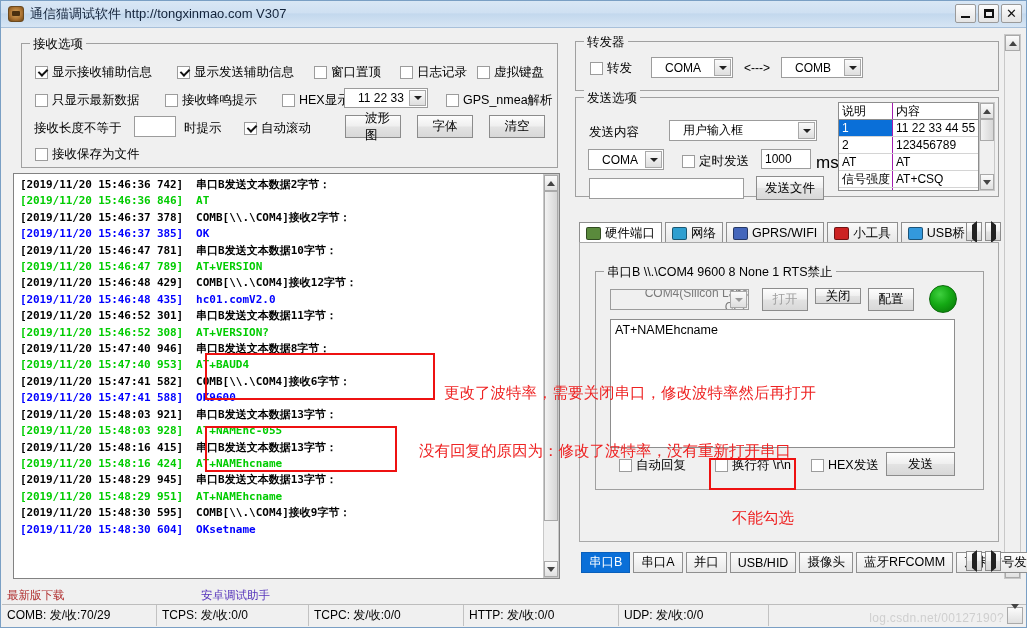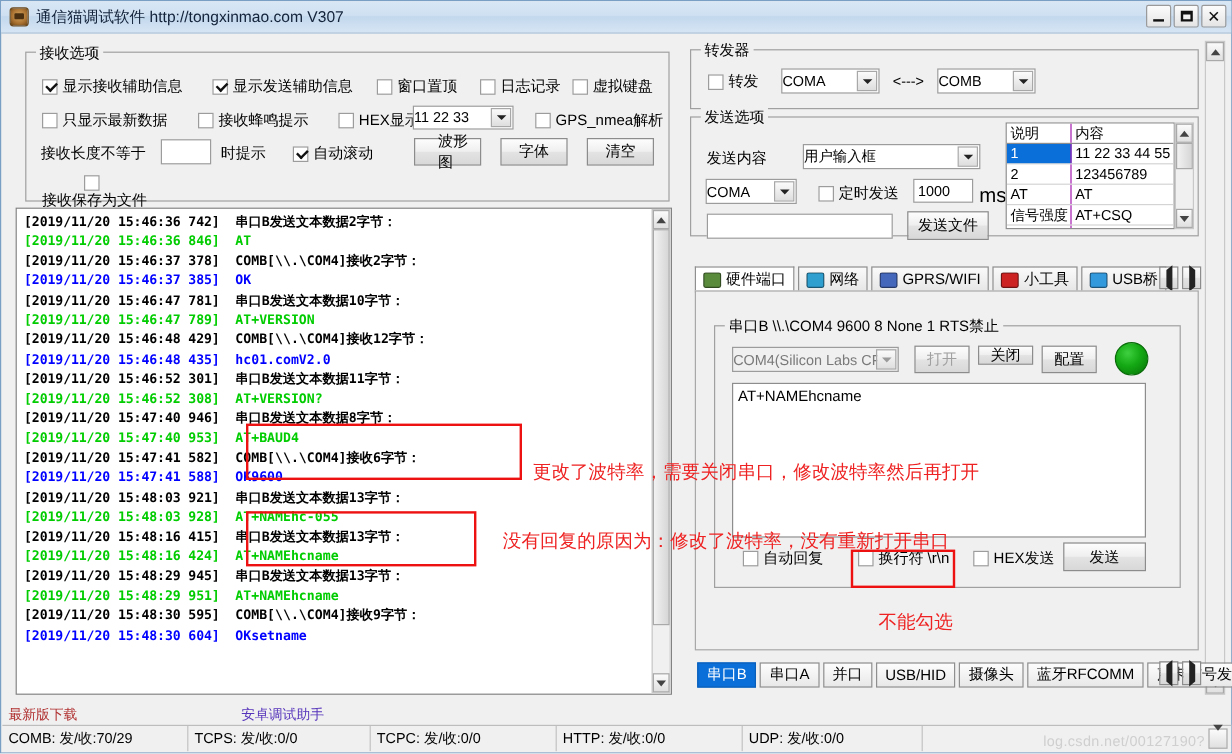--- a/index.html
+++ b/index.html
@@ -78,22 +78,23 @@
   .cb .lbl { font-size: 12.5px; color: #000; }
 
   .txtfield {
     background: #fff; border: 1px solid #9c9c9c;
     font-size: 12px; padding: 1px 3px; color: #000;
     font-family: "Liberation Sans", sans-serif;
   }
   .combo {
     background: #fff; border: 1px solid #9c9c9c;
     height: 21px; display: inline-flex; align-items: center;
-    font-size: 12px; color: #000; padding-left: 0; position: relative;
+    font-size: 12px; color: #000; padding-left: 13px; position: relative;
     overflow: hidden;
+    text-align: right;
   }
   .combo.disabled { background: #f0f0f0; color: #7a7a7a; }
   .combo .arrow {
     position: absolute; right: 1px; top: 1px; bottom: 1px; width: 17px;
     background: linear-gradient(to bottom,#fbfbfb,#dedede);
     border: 1px solid #a8a8a8;
     display: flex; align-items: center; justify-content: center;
   }
   .combo .arrow::after {
     content: ""; border-left: 4px solid transparent; border-right: 4px solid transparent;
@@ -288,21 +289,21 @@
     <input class="txtfield" style="position: absolute; left: 112px; top: 72px; width: 42px; height: 21px;" value="">
     <div style="position:absolute;left:162px;top:76px;font-size:12.5px;">时提示</div>
     <div class="cb" style="position:absolute;left:222px;top:76px;">
       <span class="box checked"></span>
       <span class="lbl">自动滚动</span>
     </div>
     <div class="btn" style="position:absolute;left:323px;top:71px;width:56px;height:23px;padding-left:19px;">波形图</div>
     <div class="btn" style="position:absolute;left:395px;top:71px;width:56px;height:23px;">字体</div>
     <div class="btn" style="position:absolute;left:467px;top:71px;width:56px;height:23px;">清空</div>
 
-    <div class="cb" style="position:absolute;left:13px;top:102px;flex-direction:column;">
+    <div class="cb" style="position:absolute;left:13px;top:102px;">
       <span class="box"></span>
       <span class="lbl">接收保存为文件</span>
     </div>
   </div>
 
   <div class="logbox" style="left:12px; top:172px; width:547px; height:406px;">
     <div id="log-lines" style="position:absolute;left:0;top:3px;right:18px;">
         <div class="logline c-black"><span class="ts">[2019/11/20 15:46:36 742]</span><span class="msg-indent"></span><span>串口B发送文本数据2字节：</span></div>
         <div class="logline c-green"><span class="ts">[2019/11/20 15:46:36 846]</span><span class="msg-indent"></span><span>AT</span></div>
         <div class="logline c-black"><span class="ts">[2019/11/20 15:46:37 378]</span><span class="msg-indent"></span><span>COMB[\\.\COM4]接收2字节：</span></div>

